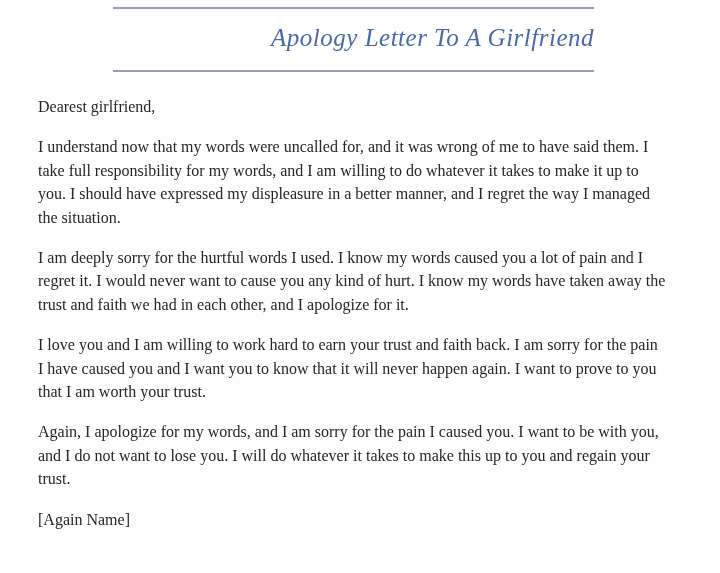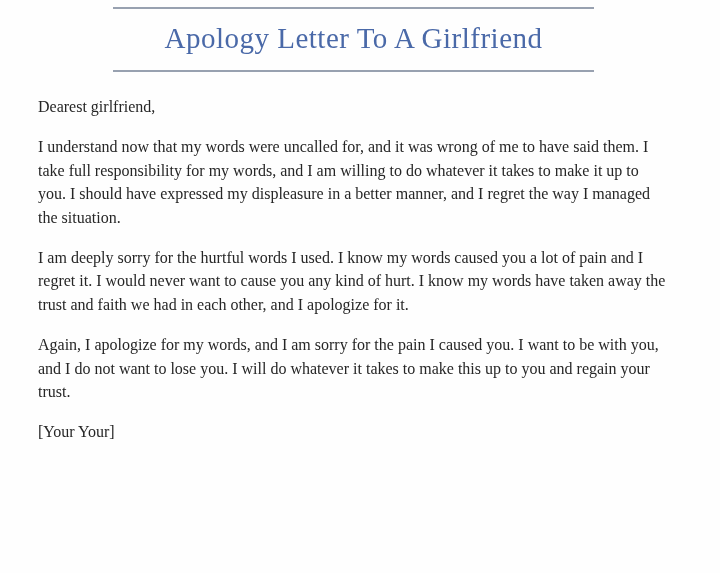--- a/index.html
+++ b/index.html
@@ -27,27 +27,29 @@
     width:481px;
     text-align:center;
   }
   .divider{
     border:none;
     border-top:2px solid var(--divider-color);
     margin:0;
     width:100%;
   }
   .page-title{
+    font-style:italic;
     font-weight:normal;
-    font-size:29px;
+    font-size:25px;
     line-height:34px;
     color:var(--title-color);
     margin:12px 0 15px 0;
     letter-spacing:0.5px;
     white-space:nowrap;
+    text-align:right;
   }
   .letter-body{
     position:absolute;
     left:38px;top:91px;
     width:628px;
     font-size:16px;
     line-height:23.4px;
   }
   .letter-body p{
     margin:4px 0 17px 0;
@@ -68,20 +70,21 @@
     <hr class="divider">
   </div>
 
   <div class="letter-body">
     <p>Dearest girlfriend,</p>
 
     <p>I understand now that my words were uncalled for, and it was wrong of me to have said them. I take full responsibility for my words, and I am willing to do whatever it takes to make it up to you. I should have expressed my displeasure in a better manner, and I regret the way I managed the situation.</p>
 
     <p>I am deeply sorry for the hurtful words I used. I know my words caused you a lot of pain and I regret it. I would never want to cause you any kind of hurt. I know my words have taken away the trust and faith we had in each other, and I apologize for it.</p>
 
+    <p>I love you and I am willing to work hard to earn your trust and faith back. I am sorry for the pain I have caused you and I want you to know that it will never happen again. I want to prove to you that I am worth your trust.</p>
 
     <p>Again, I apologize for my words, and I am sorry for the pain I caused you. I want to be with you, and I do not want to lose you. I will do whatever it takes to make this up to you and regain your trust.</p>
 
 
-    <p>[Your Your]</p>
+    <p>[Again Name]</p>
   </div>
 
 </div>
 
 </body></html>

